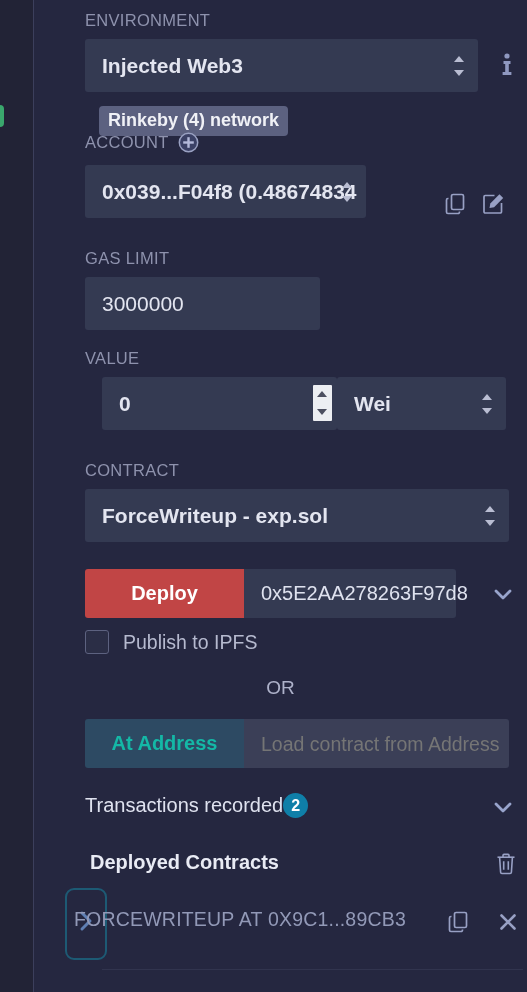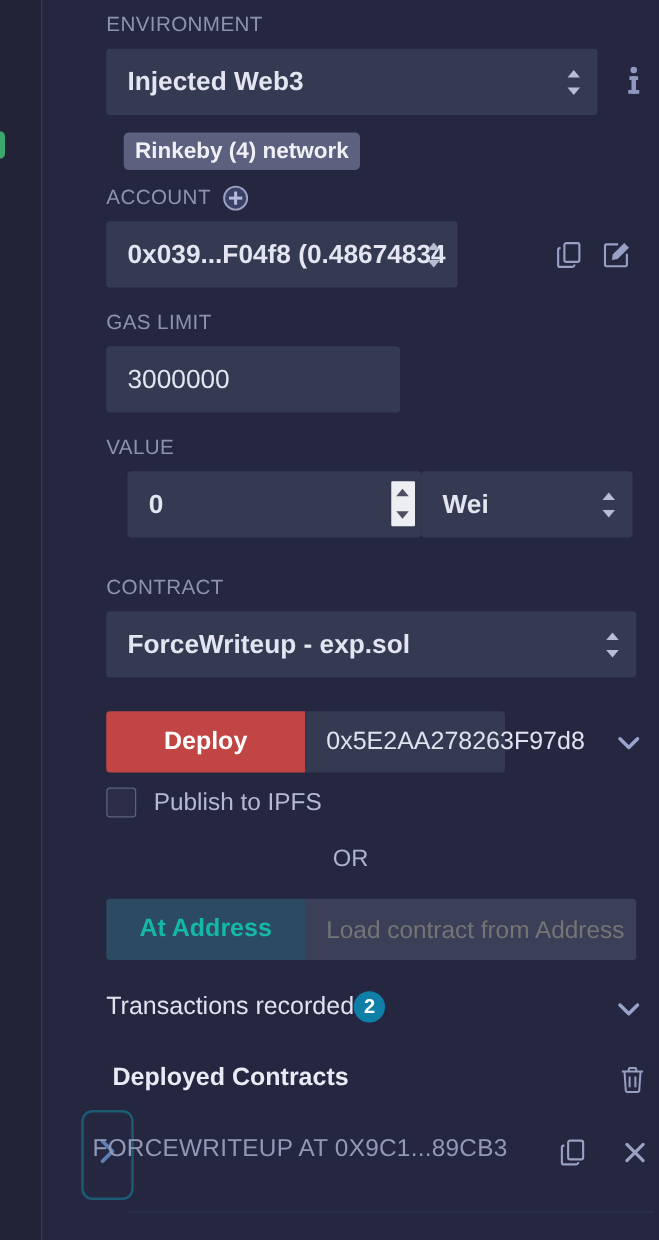--- a/index.html
+++ b/index.html
@@ -135,22 +135,22 @@
     background: #5c6180;
     color: #f0f1f6;
     font-size: 18px;
     font-weight: bold;
     padding: 4px 9px 5px 9px;
     border-radius: 4px;
     line-height: 1.15;
   }
 
   
-  .acct-label { position: absolute; left: 51px; top: 148px; }
-  .acct-select { position: absolute; left: 51px; top: 177px; width: 281px; }
+  .acct-label { position: absolute; left: 51px; top: 132px; }
+  .acct-select { position: absolute; left: 51px; top: 165px; width: 281px; }
   .acct-copy { position: absolute; left: 410px; top: 192px; }
   .acct-edit { position: absolute; left: 448px; top: 192px; }
 
   
   .gas-label { position: absolute; left: 51px; top: 250px; }
   .gas-input { position: absolute; left: 51px; top: 277px; width: 235px; padding-right: 17px; }
 
   
   .val-label { position: absolute; left: 51px; top: 350px; }
   .val-input { position: absolute; left: 51px; top: 377px; width: 235px; padding-right: 40px; }
@@ -195,21 +195,21 @@
     width: 159px;
     border: none;
     border-radius: 3px 0 0 3px;
     font-family: "Liberation Sans", sans-serif;
     cursor: pointer;
   }
   .deploy-arg {
     background: #343a52;
     color: #dfe2ef;
     font-size: 20px;
-    width: 160px;
+    width: 212px;
     border: none;
     border-radius: 0 3px 3px 0;
     padding: 0 0 0 17px;
     font-family: "Liberation Sans", sans-serif;
     box-sizing: border-box;
   }
   .deploy-chevron {
     position: absolute; left: 458px; top: 585px;
   }
 

